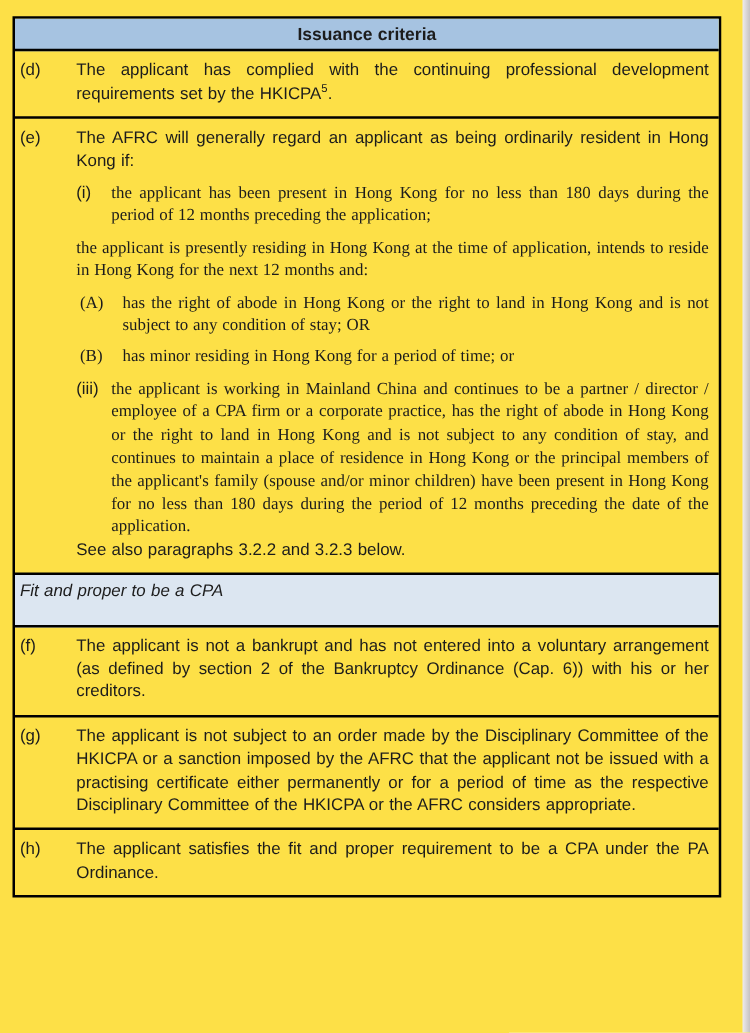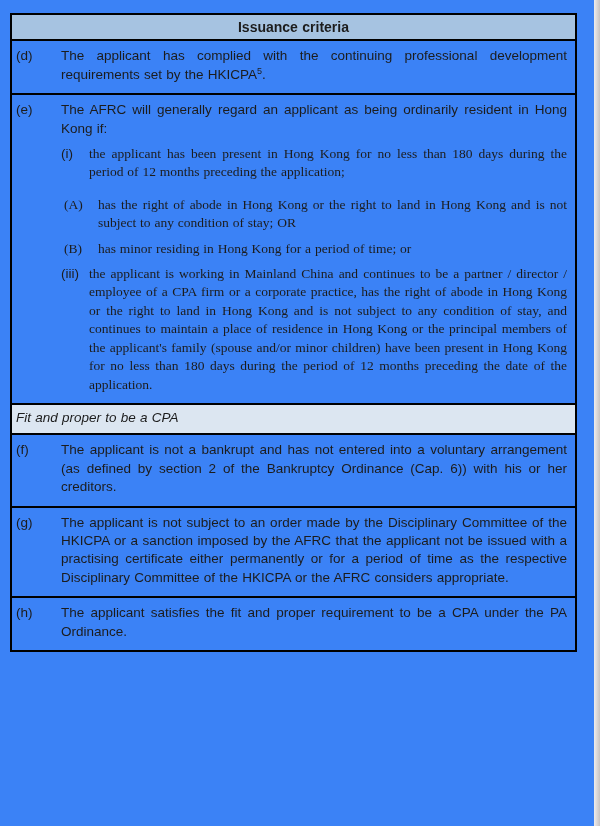--- a/index.html
+++ b/index.html
@@ -10,21 +10,21 @@
     --edge-c:#c6c2c2;
   }
   *{box-sizing:border-box;}
   html,body{margin:0;padding:0;}
   body{
     width:600px;height:826px;background:#ffffff;
     font-family:"Liberation Sans",sans-serif;
     color:var(--text-c);
     position:relative;overflow:hidden;
   }
-  .page{position:relative;width:600px;height:826px;background:#3b82f6;}
+  .page{position:relative;width:600px;height:826px;background:#fde047;}
   .edge-right{
     position:absolute;top:0;right:0;width:6px;height:826px;
     background:linear-gradient(to right,#efecec,var(--edge-c));
   }
   .doc-table{
     position:absolute;left:10px;top:13px;width:567px;
     border:2px solid var(--border-c);
     font-size:13.5px;line-height:18.4px;
     word-spacing:0.5px;
   }
@@ -46,21 +46,21 @@
   .gap-lg{margin-top:17px;}
   .see-also{margin-top:26px;text-align:left;}
   .li{display:flex;margin-top:7px;}
   .li-marker{width:28px;flex:none;}
   .li-body{flex:1;text-align:justify;font-family:Liberation Serif, serif;}
   .sub-list{margin-left:3px;}
   .li-sub .li-marker{width:34px;}
   .t-subheader{
     background:var(--subheader-bg);
     font-style:italic;
-    padding:4px 8px 6px 4px;
+    padding:4px 8px 17px 4px;
     border-bottom:2px solid var(--border-c);
   }
   sup{font-size:9px;line-height:0;}
 </style>
 </head>
 <body>
 
 <div class="page">
 
   <div class="doc-table">
@@ -77,38 +77,40 @@
       <div class="cell-text">
         <p class="gap-lg">The AFRC will generally regard an applicant as being ordinarily resident in Hong Kong if:</p>
 
         <div class="li">
           <div class="li-marker">(i)</div>
           <div class="li-body">the applicant has been present in Hong Kong for no less than 180 days during the period of 12 months preceding the application;</div>
         </div>
 
         <div class="li">
           <div class="li-body">
+            <span>the applicant is presently residing in Hong Kong at the time of application, intends to reside in Hong Kong for the next 12 months and:</span>
             <div class="sub-list">
               <div class="li li-sub">
                 <div class="li-marker">(A)</div>
                 <div class="li-body">has the right of abode in Hong Kong or the right to land in Hong Kong and is not subject to any condition of stay; OR</div>
               </div>
               <div class="li li-sub">
                 <div class="li-marker">(B)</div>
                 <div class="li-body">has minor residing in Hong Kong for a period of time; or</div>
               </div>
             </div>
           </div>
         </div>
 
         <div class="li">
           <div class="li-marker">(iii)</div>
           <div class="li-body">the applicant is working in Mainland China and continues to be a partner / director / employee of a CPA firm or a corporate practice, has the right of abode in Hong Kong or the right to land in Hong Kong and is not subject to any condition of stay, and continues to maintain a place of residence in Hong Kong or the principal members of the applicant's family (spouse and/or minor children) have been present in Hong Kong for no less than 180 days during the period of 12 months preceding the date of the application.</div>
         </div>
 
+        <p class="see-also">See also paragraphs 3.2.2 and 3.2.3 below.</p>
       </div>
     </div>
 
     <div class="t-subheader">Fit and proper to be a CPA</div>
 
     <div class="t-row">
       <div class="cell-label">(f)</div>
       <div class="cell-text">The applicant is not a bankrupt and has not entered into a voluntary arrangement (as defined by section 2 of the Bankruptcy Ordinance (Cap. 6)) with his or her creditors.</div>
     </div>
 

